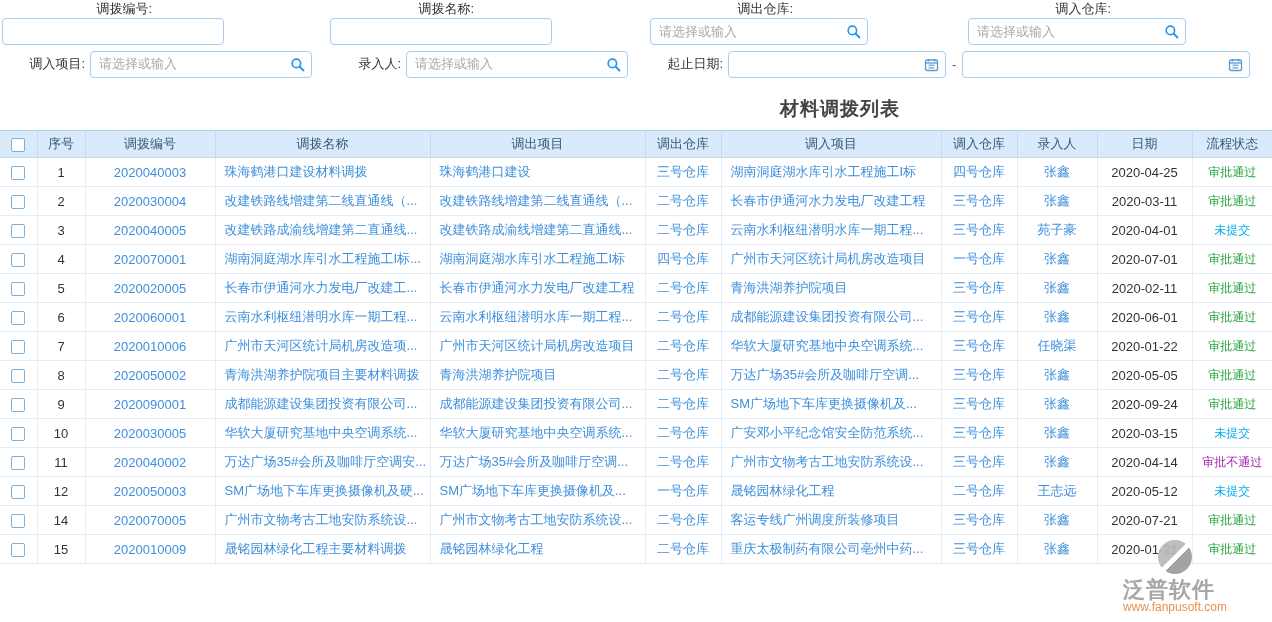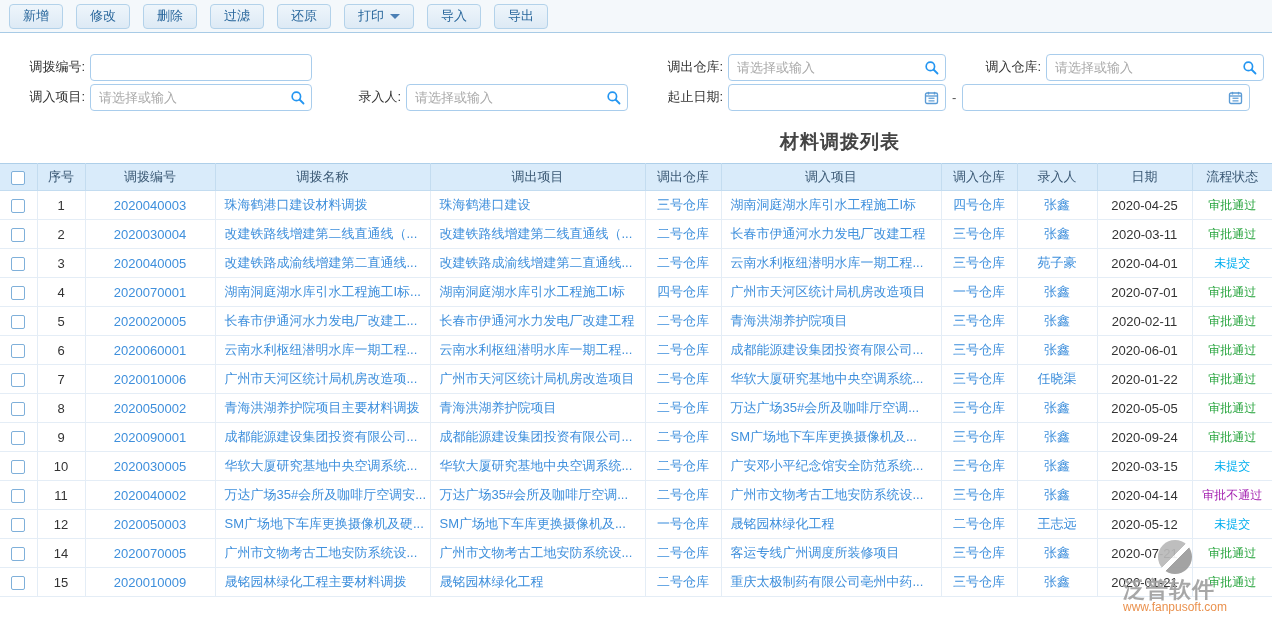--- a/index.html
+++ b/index.html
@@ -12,26 +12,26 @@
     display:flex; align-items:center; gap:13px; padding:0 0 0 9px; }
   .tbtn { height:25px; padding:0 13px; background:linear-gradient(#eef5fb,#ddeaf5);
     border:1px solid #b3d2ea; border-radius:4px; color:#29679c; font-size:13px;
     display:inline-flex; align-items:center; gap:6px; cursor:pointer; white-space:nowrap; }
   .caret { width:0; height:0; border-left:5px solid transparent; border-right:5px solid transparent;
     border-top:5px solid #4a7fb5; display:inline-block; }
 
   
   .filters { position:relative; height:85px; background:#fff; }
   .ffield { position:absolute; display:flex; align-items:center; height:28px; }
-  .frow1 { top:20px; } .frow2 { top:50px; }
+  .frow1 { top:0;flex-direction:column; } .frow2 { top:50px; }
   .flabel { font-size:13px; color:#333; text-align:right; padding-right:5px; white-space:nowrap; }
   .lw88 { width:88px; } .lw78 { width:78px; } .lw76 { width:76px; }
   .finput { position:relative; }
   .finput input { height:27px; border:1px solid #a9cdec; border-radius:4px; width:100%;
-    font-size:13px; color:#333; padding:0 26px 0 8px; outline:none; }
+    font-size:13px; color:#333; padding:0 26px 0 8px; outline:none;font-family:Liberation Serif, serif; }
   .finput input::placeholder { color:#a9a9a9; }
   .finput.plain input { padding-right:8px; }
   .w222 { width:222px; } .w218 { width:218px; } .w288 { width:288px; }
   .ficon { position:absolute; right:7px; top:6px; width:15px; height:15px; cursor:pointer; }
   .dash { margin:0 6px; color:#555; font-size:13px; }
 
   
   .titlebar { height:45px; position:relative; }
   .ptitle { position:absolute; left:780px; top:11px; font-size:19px; font-weight:bold; color:#444;
     letter-spacing:1px; }
@@ -63,38 +63,29 @@
     background:linear-gradient(135deg,#b9b9b9 46%,#fff 46%,#fff 56%,#9c9c9c 56%); flex:0 0 auto; }
   .wm-text { display:flex; flex-direction:column; line-height:1.05; }
   .wm-brand { font-size:22px; font-weight:bold; color:#a0a0a0; letter-spacing:1px; }
   .wm-url { font-size:12px; color:#e8883f; }
 </style>
 </head>
 <body>
 
 <div class="page">
 
-  <div class="toolbar">
-    <button class="tbtn">新增</button>
-    <button class="tbtn">修改</button>
-    <button class="tbtn">删除</button>
-    <button class="tbtn">过滤</button>
-    <button class="tbtn">还原</button>
-    <button class="tbtn">
-      <span>打印</span>
-      <span class="caret"></span>
-    </button>
-    <button class="tbtn">导入</button>
-    <button class="tbtn">导出</button>
-  </div>
 
   <div class="filters">
 
     <div class="ffield frow1" style="left:2px;">
       <span class="flabel lw88">调拨编号:</span>
+      <span class="finput plain w222"><input type="text" style=""></span>
+    </div>
+    <div class="ffield frow1" style="left:330px;">
+      <span class="flabel lw76">调拨名称:</span>
       <span class="finput plain w222"><input type="text" style=""></span>
     </div>
     <div class="ffield frow1" style="left:650px;">
       <span class="flabel lw78">调出仓库:</span>
       <span class="finput w218">
         <input type="text" placeholder="请选择或输入" style="">
         <svg class="ficon" viewBox="0 0 20 20">
           <circle cx="8.5" cy="8.5" r="5.6" fill="none" stroke="#2395f1" stroke-width="2.2"></circle>
           <line x1="13" y1="13" x2="18" y2="18" stroke="#2395f1" stroke-width="2.4" stroke-linecap="round"></line>
         </svg>

